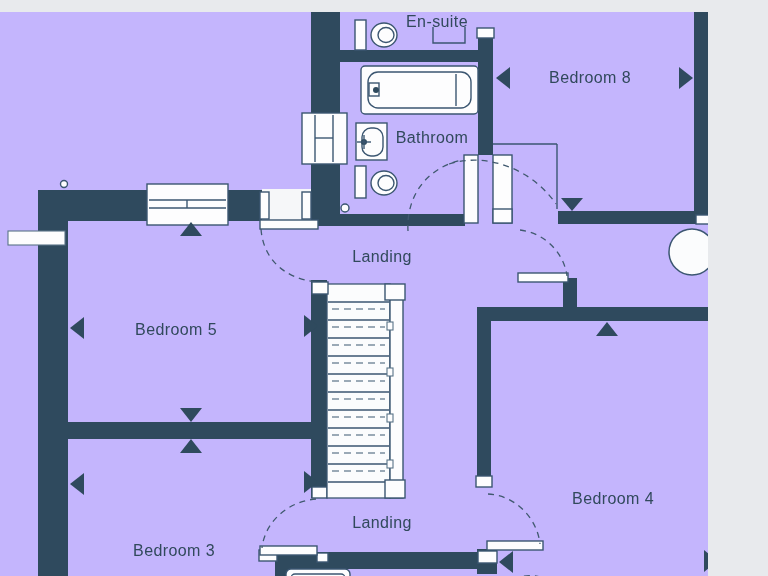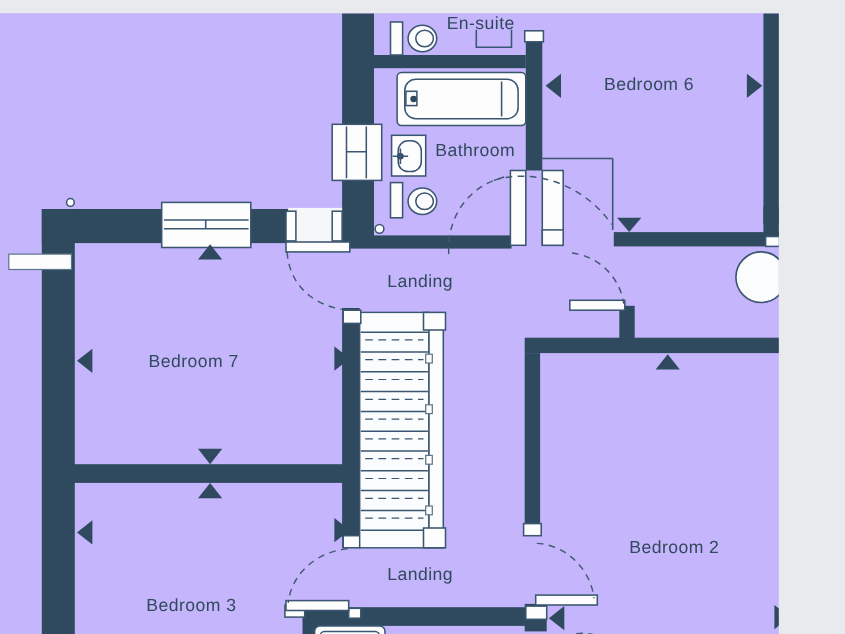--- a/index.html
+++ b/index.html
@@ -197,21 +197,21 @@
     <polygon class="arrow" points="191,410 180,396 202,396"></polygon>
     <polygon class="arrow" points="191,427 180,441 202,441"></polygon>
     <polygon class="arrow" points="572,199 561,186 583,186"></polygon>
     <polygon class="arrow" points="607,310 596,324 618,324"></polygon>
     <polygon class="arrow" points="499,550 513,539 513,561"></polygon>
     <polygon class="arrow" points="718,549 704,538 704,560"></polygon>
   </g>
 </svg>
 
   <div class="room-label" style="left:437px;top:10px">En-suite</div>
-  <div class="room-label" style="left:590px;top:66px">Bedroom 6</div>
+  <div class="room-label" style="left:590px;top:66px">Bedroom 8</div>
   <div class="room-label" style="left:432px;top:126px">Bathroom</div>
   <div class="room-label" style="left:382px;top:245px">Landing</div>
-  <div class="room-label" style="left:176px;top:318px">Bedroom 7</div>
-  <div class="room-label" style="left:613px;top:487px">Bedroom 2</div>
+  <div class="room-label" style="left:176px;top:318px">Bedroom 5</div>
+  <div class="room-label" style="left:613px;top:487px">Bedroom 4</div>
   <div class="room-label" style="left:174px;top:539px">Bedroom 3</div>
   <div class="room-label" style="left:382px;top:511px">Landing</div>
   <div class="room-label" style="left:450px;top:581px">Bathroom</div>
 </div>
 
 </body></html>

